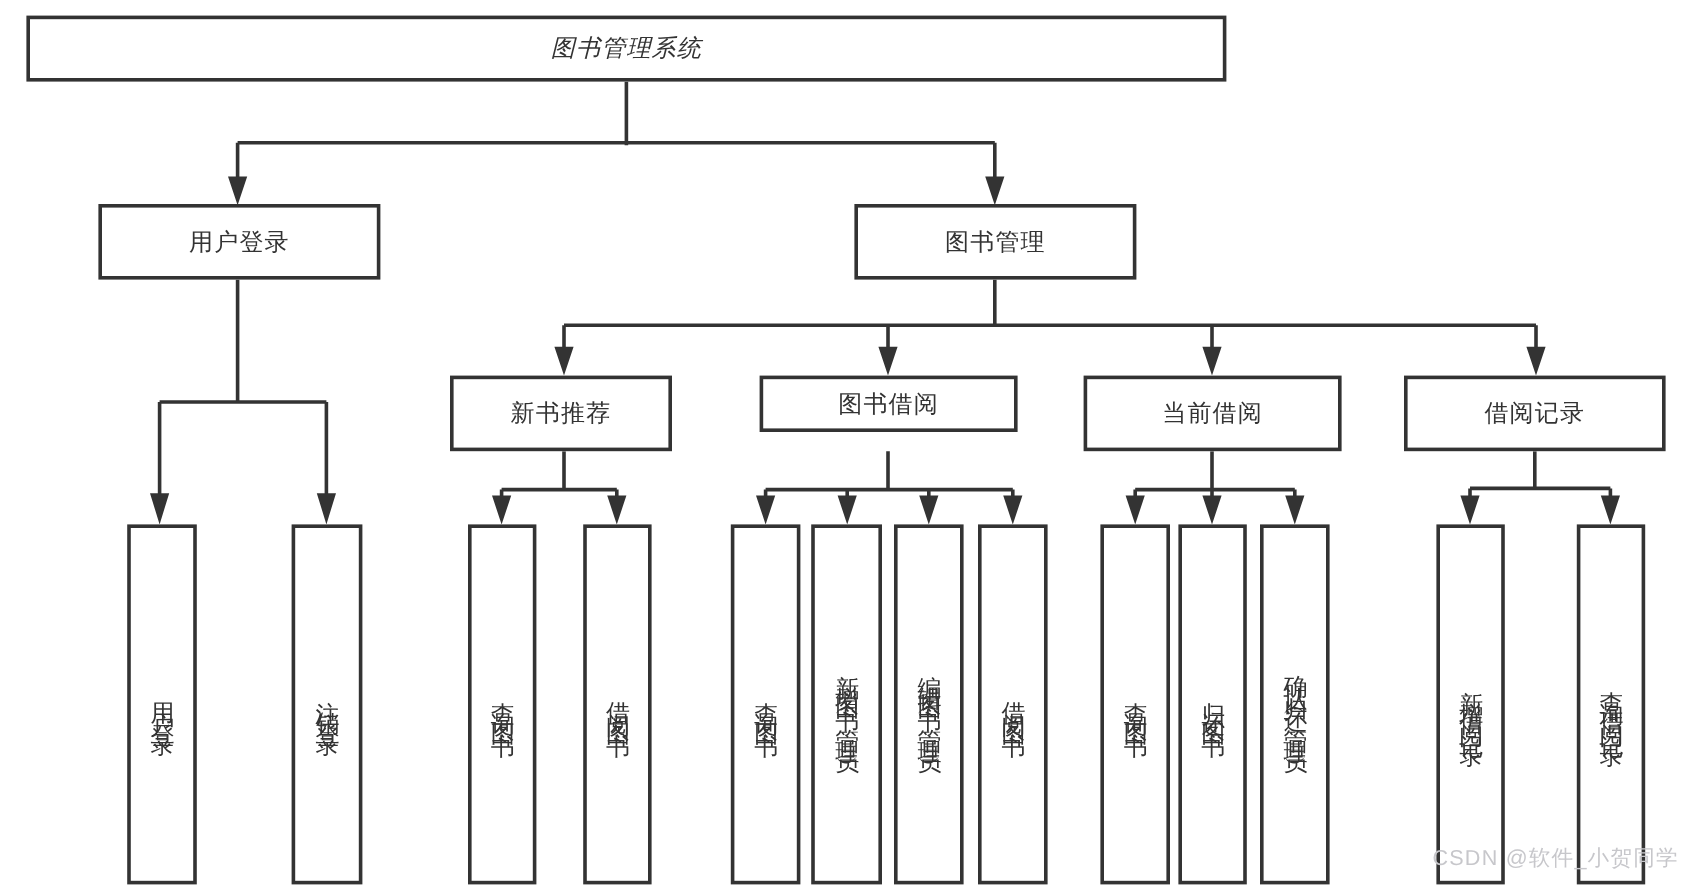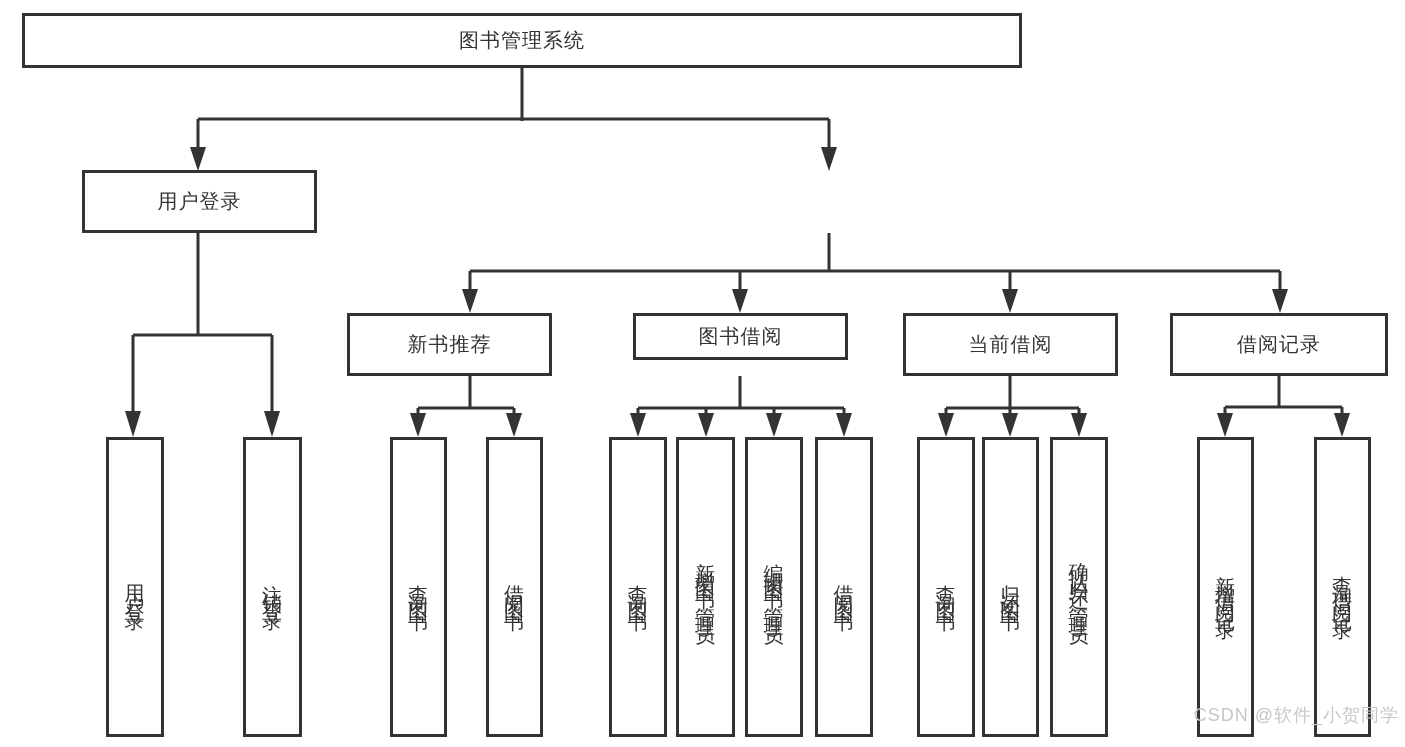--- a/index.html
+++ b/index.html
@@ -102,29 +102,32 @@
       M698,413 H714 L706,437 Z
       M766,413 H782 L774,437 Z
       M836,413 H852 L844,437 Z
       M938,413 H954 L946,437 Z
       M1002,413 H1018 L1010,437 Z
       M1071,413 H1087 L1079,437 Z
       M1217,413 H1233 L1225,437 Z
       M1334,413 H1350 L1342,437 Z"></path>
   </svg>
 
-  <div class="node" style="left:22px;top:13px;width:1000px;height:55px;">
+  <div class="node" style="left:22px;top:13px;width:1000px;height:55px;font-style:italic;">
     <span class="hlabel">图书管理系统</span>
   </div>
 
   <div class="node" style="left:82px;top:170px;width:235px;height:63px;">
     <span class="hlabel">用户登录</span>
   </div>
+  <div class="node" style="left:712px;top:170px;width:235px;height:63px;">
+    <span class="hlabel">图书管理</span>
+  </div>
 
-  <div class="node" style="left:347px;top:313px;width:205px;height:63px;">
+  <div class="node" style="left:375px;top:313px;width:185px;height:63px;">
     <span class="hlabel">新书推荐</span>
   </div>
   <div class="node" style="left:633px;top:313px;width:215px;height:47px;">
     <span class="hlabel">图书借阅</span>
   </div>
   <div class="node" style="left:903px;top:313px;width:215px;height:63px;font-family:Liberation Mono, monospace;">
     <span class="hlabel">当前借阅</span>
   </div>
   <div class="node" style="left:1170px;top:313px;width:218px;height:63px;">
     <span class="hlabel">借阅记录</span>

